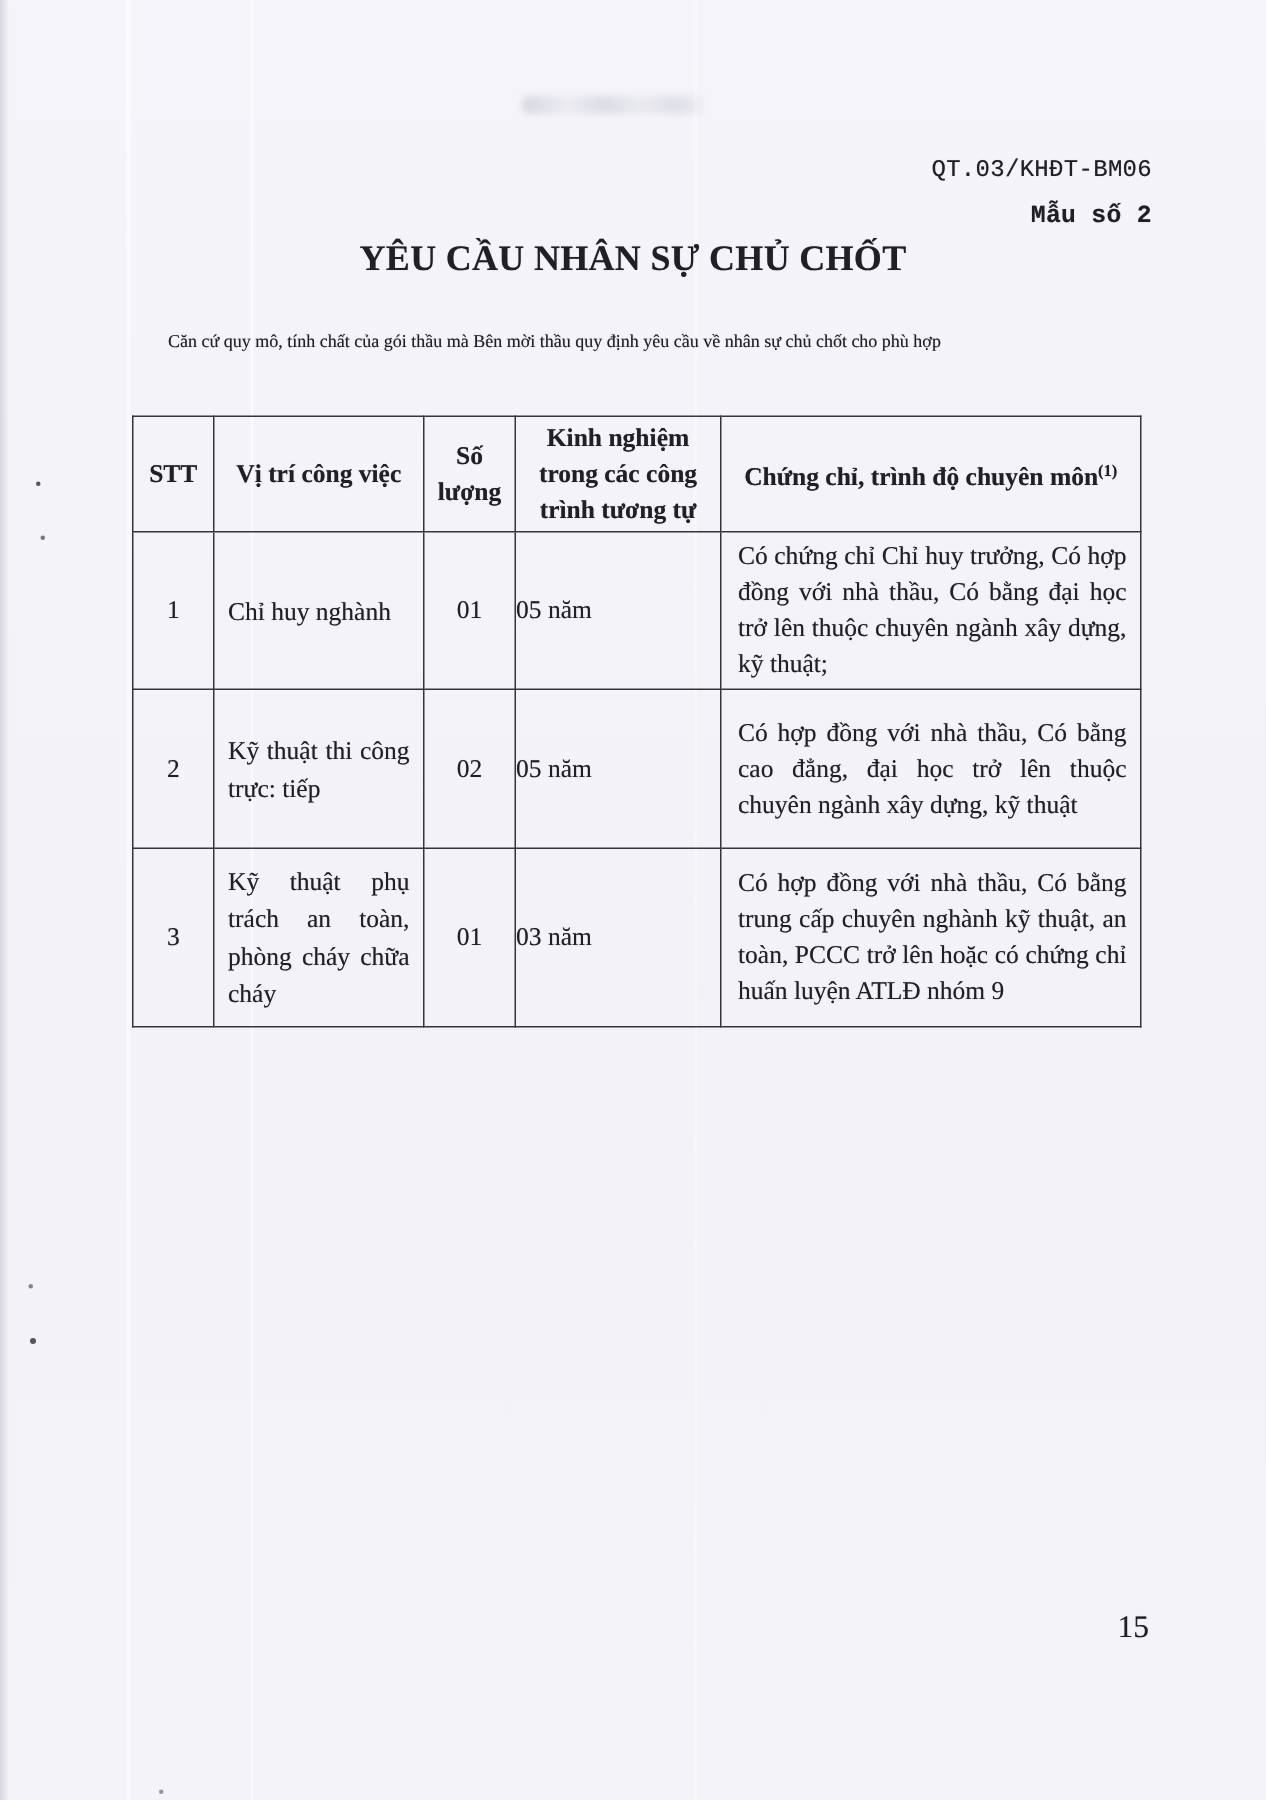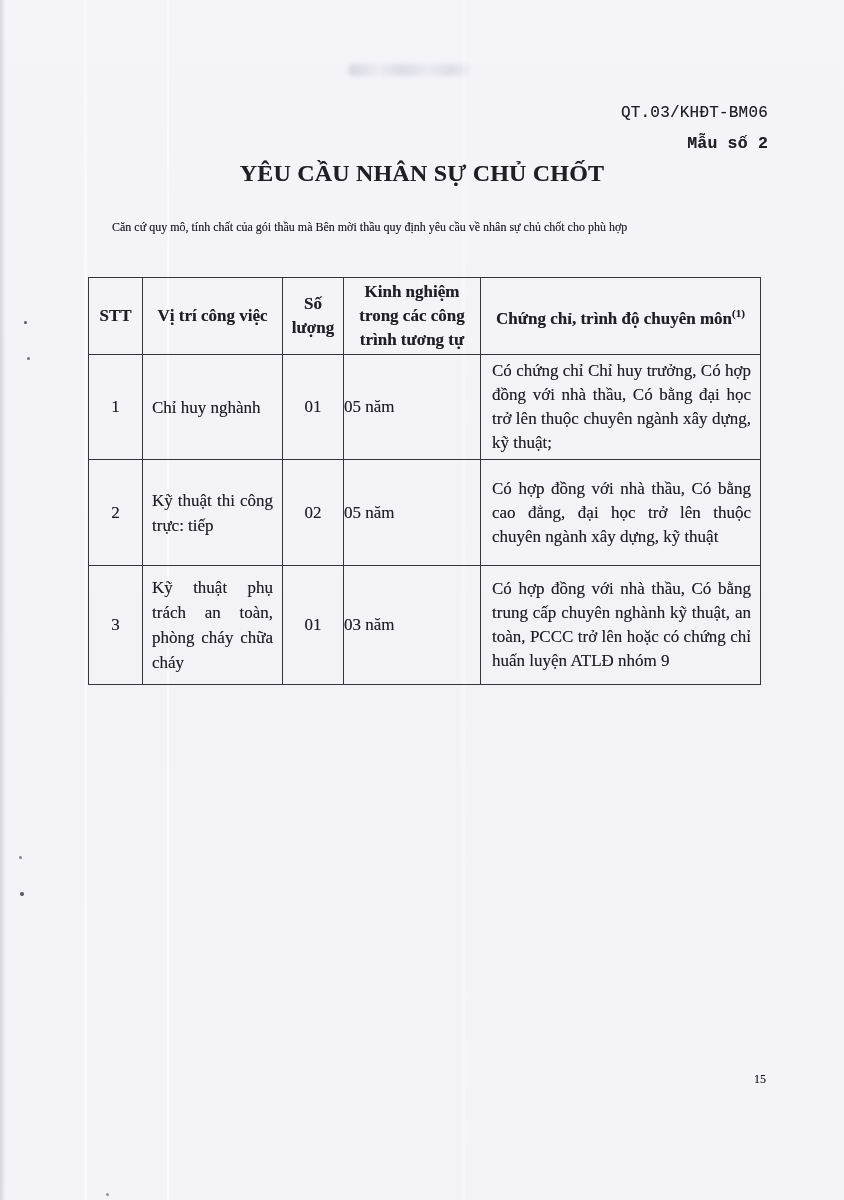--- a/index.html
+++ b/index.html
@@ -67,21 +67,21 @@
   tr.row-1  { height: 105px; }
   tr.row-2  { height: 106px; }
   tr.row-3  { height: 119px; }
   td.c-stt  { text-align: center; }
   td.c-pos  { text-align: justify; padding: 4px 9px; line-height: 25px; }
   td.c-qty  { text-align: center; margin-top: 34px; }
   td.c-exp  { text-align: left; }
   td.c-req  { text-align: justify; padding: 4px 9px 4px 11px; line-height: 24px; }
   sup { font-size: 11px; }
 
-  .page-number { position: absolute; top: 1072px; right: 78px; font-size: 12px; font-family: Liberation Serif, serif; }
+  .page-number { position: absolute; top: 1072px; right: 78px; font-size: 21px; font-family: Liberation Serif, serif; }
 
   .soft { text-shadow: 0 0 0.5px rgba(40,40,55,0.55); }
 </style>
 </head>
 <body>
 
 <div class="page">
 
   <div class="edge-shade-left"></div>
   <div class="streak s1"></div>

